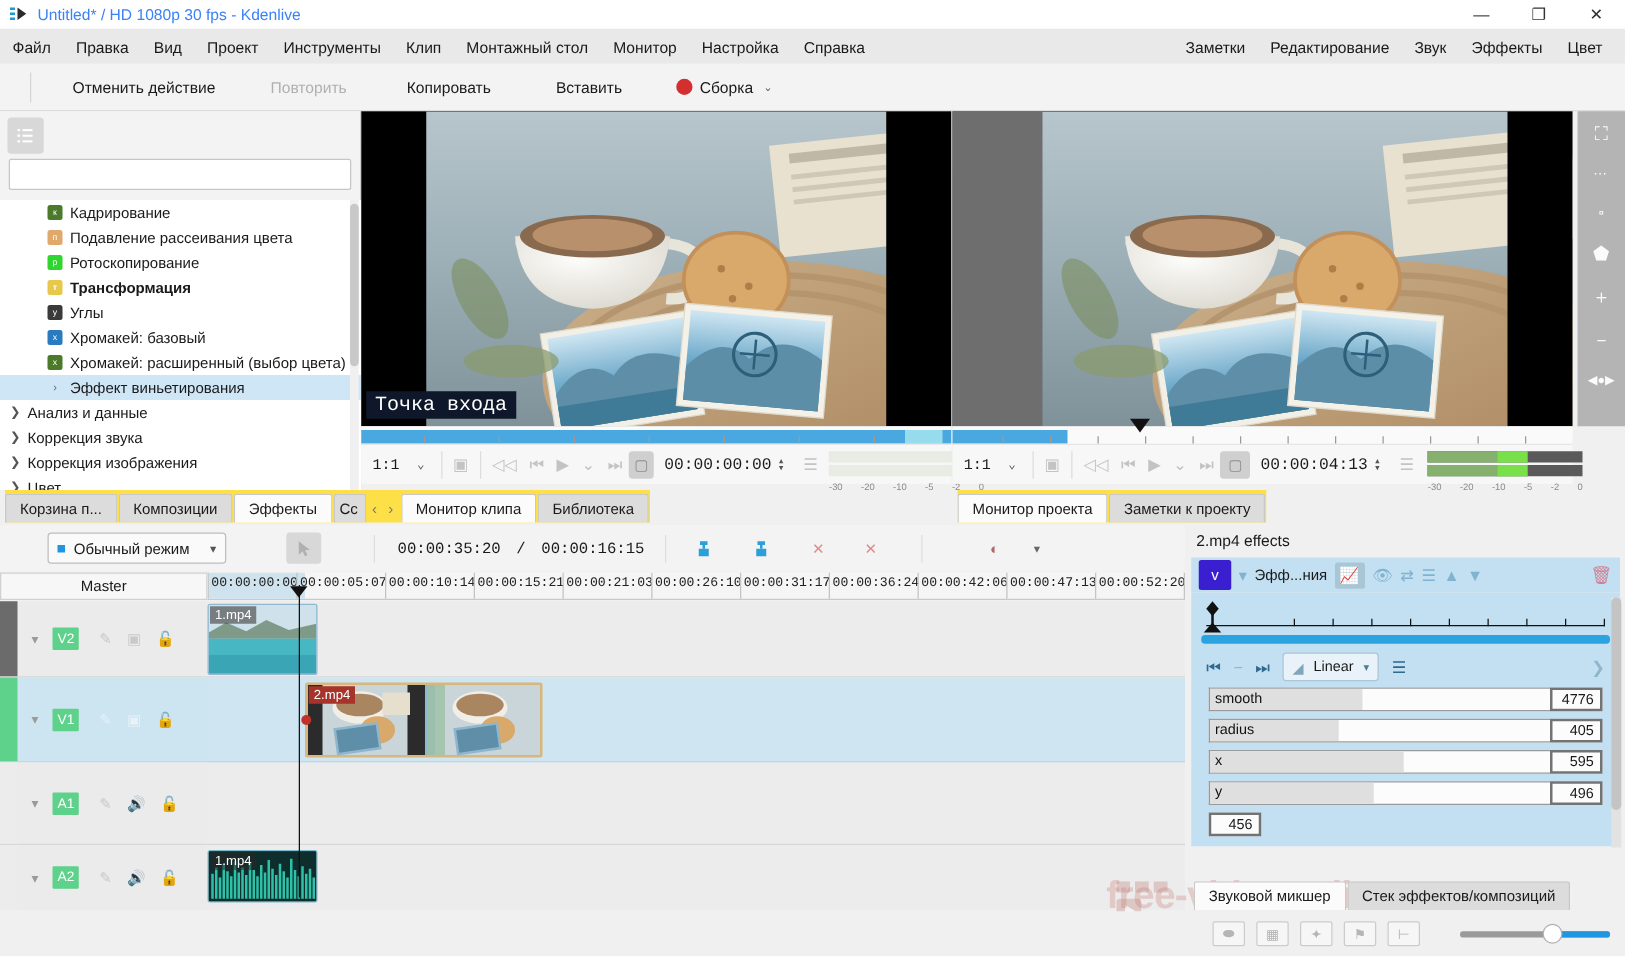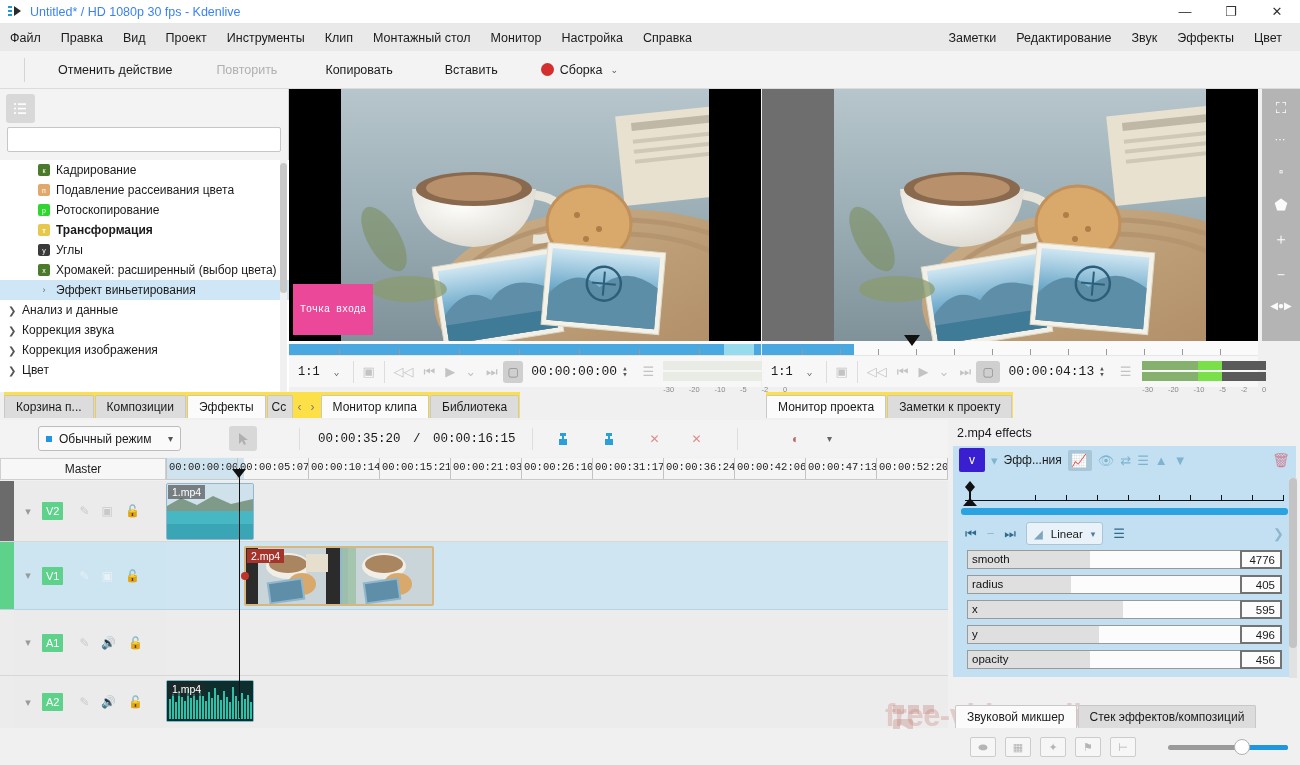--- a/index.html
+++ b/index.html
@@ -109,22 +109,22 @@
   }
   .tab.active { background: #fbfbfb; }
   .tab-nav { display: flex; align-items: center; gap: 9px; padding: 0 6px 4px 4px; color: #7a7a7a; font-size: 12px; }
 
   
   .monitor { position: absolute; top: 89px; background: #000; overflow: hidden; }
   .mon-left { left: 289px; width: 472px; height: 252px; }
   .mon-right { left: 762px; width: 496px; height: 252px; }
   .mon-img { position: absolute; inset: 0; }
   .zone-label {
-    position: absolute; left: 4px; bottom: 6px; background: #ec4899; color: #fff;
-    font-family: "Liberation Mono", monospace; font-size: 10px; padding: 20px 7px; z-index: 5;
+    position: absolute; left: 4px; bottom: 6px; background: #0f172a; color: #fff;
+    font-family: "Liberation Mono", monospace; font-size: 16px; padding: 2px 7px; z-index: 5;
   }
   .mon-ruler { position: absolute; height: 17px; background: #fafafa; }
   .ruler-fill { position: absolute; left: 0; top: 3px; height: 11px; background: #4aa8e0; }
   .ruler-tick { position: absolute; top: 8px; width: 1px; height: 7px; background: #9a9a9a; }
   .mon-bottombar {
     position: absolute; height: 32px; background: #f7f7f7; display: flex; align-items: center;
     border-top: 1px solid #e6e6e6;
   }
   .mb-sel {
     display: flex; align-items: center; gap: 14px; padding: 0 9px; height: 24px;
@@ -387,20 +387,24 @@
         <span class="fx-chip" style="background:#2fd62f">р</span>
         <span>Ротоскопирование</span>
       </div>
       <div class="fx-row bold">
         <span class="fx-chip" style="background:#e8c84a">т</span>
         <span>Трансформация</span>
       </div>
       <div class="fx-row">
         <span class="fx-chip" style="background:#3a3a3a">у</span>
         <span>Углы</span>
+      </div>
+      <div class="fx-row">
+        <span class="fx-chip" style="background:#2a7ac0">х</span>
+        <span>Хромакей: базовый</span>
       </div>
       <div class="fx-row">
         <span class="fx-chip" style="background:#4b7a2a">х</span>
         <span>Хромакей: расширенный (выбор цвета)</span>
       </div>
       <div class="fx-row sel">
         <span class="fx-arrow">›</span>
         <span>Эффект виньетирования</span>
       </div>
 
@@ -965,24 +969,20 @@
         <div class="param-val">595</div>
       </div>
       <div class="param-row">
         <div class="param-slider">
           <div class="param-fill" style="width:48%"></div>
           <div class="param-lbl">y</div>
         </div>
         <div class="param-val">496</div>
       </div>
       <div class="param-row" style="margin-bottom:0">
-        <div class="param-slider">
-          <div class="param-fill" style="width:45%"></div>
-          <div class="param-lbl">opacity</div>
-        </div>
         <div class="param-val">456</div>
       </div>
     </div>
 
     <div class="fxp-scroll"></div>
     <div class="fxp-thumb"></div>
   </div>
 
   <div class="wm-icon">
     <svg width="42" height="34" viewBox="0 0 42 34">

